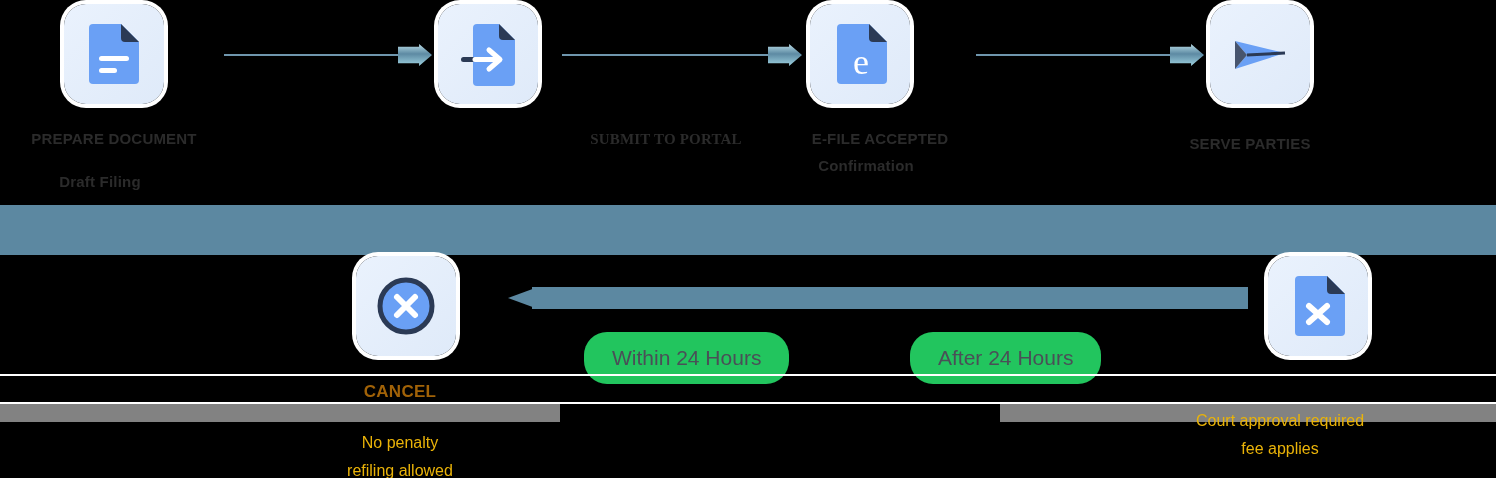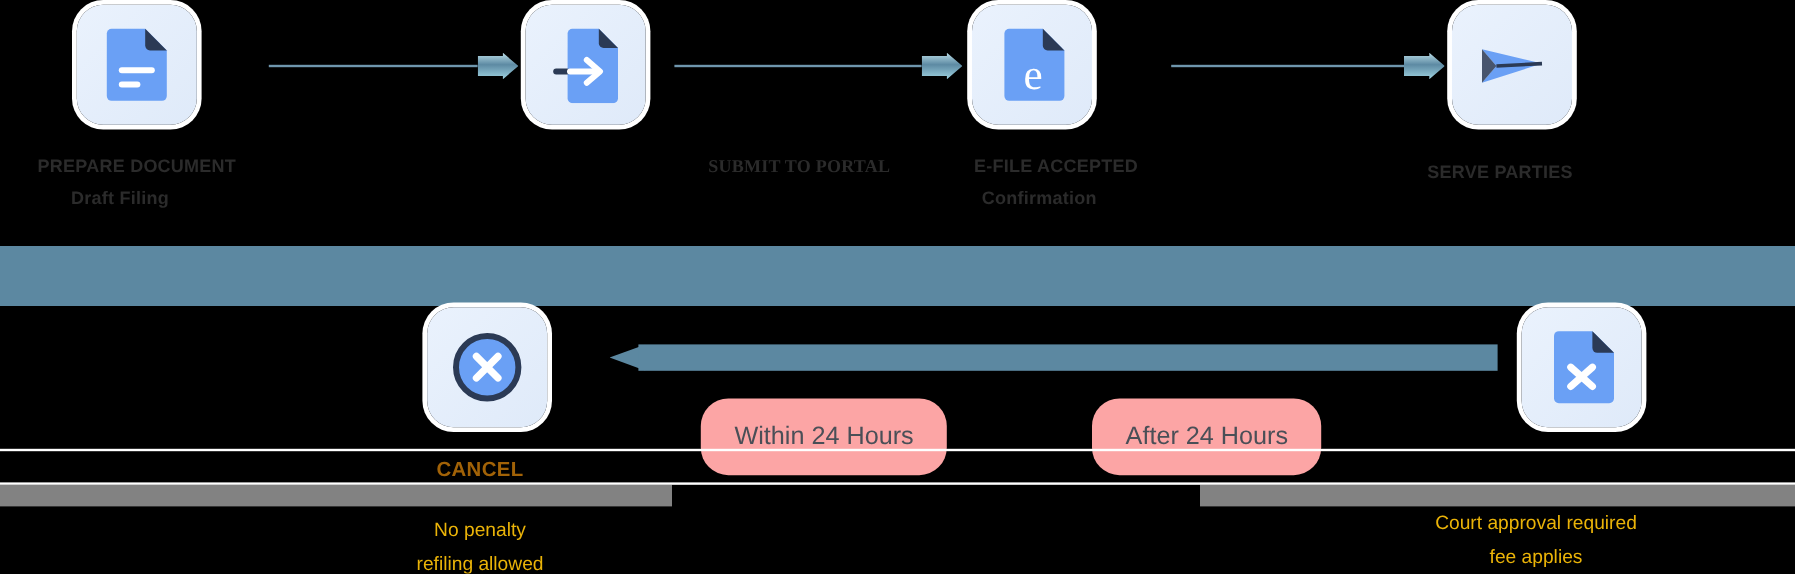--- a/index.html
+++ b/index.html
@@ -86,23 +86,23 @@
   #revblock {
     position:absolute;
     left:560px; top:255px;
     width:300px; height:35px;
     background:#000;
   }
 
   
   .pill {
     position:absolute;
-    height:64px;
+    height:52px;
     border-radius:23px;
-    background:#fca5a5;
+    background:#22c55e;
     display:flex; align-items:center; justify-content:center;
     padding:0 28px;
     font-size:21px;
     color:#4a4f57;
     white-space:nowrap;
   }
 
   
   .caption {
     position:absolute;
@@ -191,21 +191,21 @@
     <span>
       <svg width="62" height="58" viewBox="0 0 62 58">
         <path d="M6 16L56 28 6 44l12-14z" fill="#6aa0f5"></path>
         <path d="M6 16l12 14L6 44z" fill="#2b3a55" opacity=".85"></path>
         <path d="M18 30L56 28" stroke="#2b3a55" stroke-width="3"></path>
       </svg>
     </span>
   </div>
 
   <div class="labelrow center" style="left:114px; top:129px;">PREPARE DOCUMENT</div>
-  <div class="labelrow center" style="left:100px; top:156px;text-align:center;">Draft Filing</div>
+  <div class="labelrow center" style="left:100px; top:172px;text-align:center;">Draft Filing</div>
 
   <div class="labelrow center" style="left:666px; top:129px;font-family:Liberation Serif, serif;">SUBMIT TO PORTAL</div>
 
   <div class="labelrow center" style="left:880px; top:129px;">E-FILE ACCEPTED</div>
   <div class="labelrow center" style="left:866px; top:156px;">Confirmation</div>
 
   <div class="labelrow center" style="left:1250px; top:134px;">SERVE PARTIES</div>
 
   <div id="band"></div>
 
@@ -244,20 +244,20 @@
   <div class="plate" id="plate-l"></div>
   <div class="plate" id="plate-r"></div>
 
   <div class="caption" style="left:400px; top:381px;">
     <div class="title">CANCEL</div>
     <div class="sub" style="margin-top:26px;">No penalty</div>
     <div class="sub">refiling allowed</div>
   </div>
 
   <div class="caption" style="left:1280px; top:381px;">
-    <div class="sub" style="margin-top:42px;">Court approval required</div>
+    <div class="sub" style="margin-top:26px;">Court approval required</div>
     <div class="sub">fee applies</div>
   </div>
 
   <div class="whiteline" style="left:0;   top:374px; width:1496px;"></div>
   <div class="whiteline" style="left:0;   top:402px; width:1496px;"></div>
 
 </div>
 
 </body></html>

